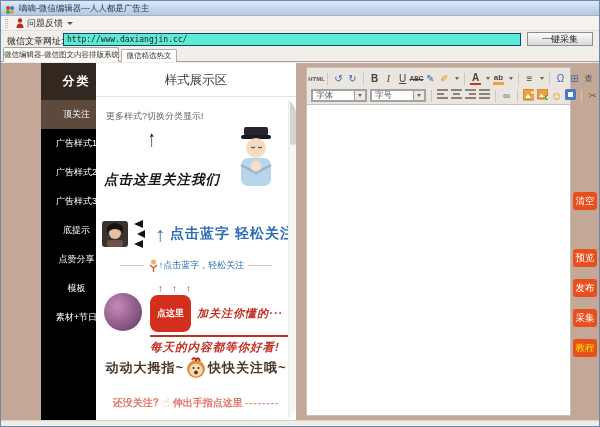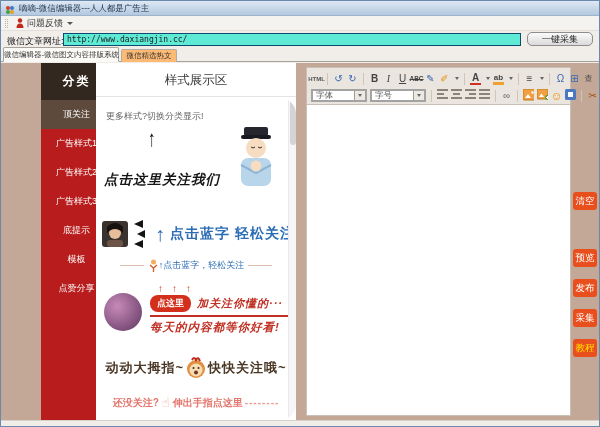--- a/index.html
+++ b/index.html
@@ -23,38 +23,38 @@
   .caret { width:0; height:0; border-left:3px solid transparent; border-right:3px solid transparent;
            border-top:3px solid #555; }
 
   
   .urlrow { position:absolute; top:30px; left:0; width:100%; height:17px; background:#f1eeea; }
   .url-label { position:absolute; left:6px; top:4px; font-size:9px; color:#222; }
   .url-input { position:absolute; left:62px; top:2px; width:458px; height:13px;
     border:1px solid #0c4a6e; background:#5eead4; font:8px "DejaVu Sans Mono",monospace;
     color:#222; padding-left:3px; }
   .collect-btn { position:absolute; left:526px; top:1px; width:66px; height:14px;
-    border:1px solid #8d8d8d; border-radius:5px; background:linear-gradient(#fbfbfb,#dadada);
+    border:1px solid #8d8d8d; border-radius:0; background:linear-gradient(#fbfbfb,#dadada);
     font-size:9px; color:#222; text-align:center; line-height:12px; cursor:pointer; }
 
   
   .tabrow { position:absolute; top:47px; left:0; width:100%; height:14px;
     background:#f1eeea; border-bottom:1px solid #a9a29a; }
   .tab { position:absolute; bottom:-1px; font-size:7.5px; color:#333; text-align:center;
     border-radius:2px 2px 0 0; cursor:pointer; white-space:nowrap; }
   .tab.active { left:2px; width:116px; height:15px; background:#fbfaf7;
     border:1px solid #a9a29a; border-bottom:1px solid #fbfaf7; line-height:13px; z-index:2; }
-  .tab.inactive { left:120px; width:56px; height:13px; background:#fdba74;
+  .tab.inactive { left:120px; width:56px; height:13px; background:#ffffff;
     border:1px solid #b3aca3; border-bottom:none; line-height:12px; }
 
   
   .main { position:absolute; top:62px; left:0; width:100%; height:357px; background:#c3a897; }
 
   
-  .sidebar { position:absolute; left:40px; top:0; width:71px; height:357px; background:#b91c1c; }
+  .sidebar { position:absolute; left:40px; top:0; width:71px; height:357px; background:#000000; }
   .sb-header { height:37px; background:#32281f; color:#fff; font-size:12px; font-weight:bold;
     text-align:center; line-height:37px; letter-spacing:2px; }
   .sb-item { height:29px; color:#fff; font-size:9px; text-align:center; line-height:29px; cursor:pointer; }
   .sb-item.sel { background:#5d4a3d; }
 
   
   .preview { position:absolute; left:95px; top:0; width:200px; height:357px; background:#fff; }
   .pv-header { height:34px; line-height:34px; text-align:center; font-size:12.5px; font-weight:normal;
     color:#3c3c3c; border-bottom:1px solid #e4e4e4; }
   .pv-body { position:absolute; top:35px; bottom:0; left:0; right:0; overflow:hidden;border-radius:16px; }
@@ -81,21 +81,21 @@
   .s3 { display:flex; align-items:center; justify-content:center; height:24px; margin-top:2px; cursor:pointer; }
   .s3-line { width:24px; border-top:1px solid #ddbfae; margin:0 4px; }
   .s3-text { font-size:9px; font-weight:normal; color:#2b6cb5; white-space:nowrap; }
 
   .s4 { display:flex; margin:6px 0 0 8px; height:60px; cursor:pointer; }
   .s4-photo { flex:none; width:38px; height:38px; border-radius:50%;
     background:radial-gradient(circle at 35% 35%, #c88ab8, #5e3560); margin-top:10px; }
   .s4-main { margin-left:8px; }
   .s4-arrows { font-size:10px; font-weight:bold; color:#d03020; letter-spacing:9px; margin-left:8px; }
   .s4-row { display:flex; align-items:center; margin-top:1px; }
-  .s4-badge { background:#d2301c; color:#fff; font-size:9px; padding:2px 7px; border-radius:8px; font-weight:bold; }
+  .s4-badge { background:#d2301c; color:#fff; font-size:9px; padding:12px 7px; border-radius:8px; font-weight:bold; }
   .s4-line1 { font-size:11px; font-weight:bold; font-style:italic; color:#c03024; margin-left:6px;
     letter-spacing:1px; white-space:nowrap; }
   .s4-underline { border-top:2px solid #c03024; margin-top:3px; width:148px; }
   .s4-line2 { font-size:11.5px; font-weight:bold; font-style:italic; color:#c03024; margin-top:3px; letter-spacing:1px; }
 
   .s5 { display:flex; align-items:center; justify-content:center; margin-top:8px; height:34px; cursor:pointer; }
   .s5-text { font-size:13px; font-weight:bold; color:#4a3827; letter-spacing:1px; white-space:nowrap; }
 
   .s6 { display:flex; align-items:center; justify-content:center; margin-top:10px; font-size:10px;
     color:#e3756c; font-weight:bold; cursor:pointer; }
@@ -177,22 +177,23 @@
 
   <div class="main">
 
     <div class="sidebar">
       <div class="sb-header">分类</div>
       <div class="sb-item sel">顶关注</div>
       <div class="sb-item">广告样式1</div>
       <div class="sb-item">广告样式2</div>
       <div class="sb-item">广告样式3</div>
       <div class="sb-item">底提示</div>
+      <div class="sb-item">点赞分享</div>
       <div class="sb-item">模板</div>
-      <div class="sb-item">点赞分享</div>
+      <div class="sb-item">素材+节日</div>
     </div>
 
     <div class="preview">
       <div class="pv-header">样式展示区</div>
       <div class="pv-body">
         <div class="pv-hint">更多样式?切换分类显示!</div>
 
         <div class="s1">
           <span class="s1-arrow">↑</span>
           <span class="s1-text">点击这里关注我们</span>

